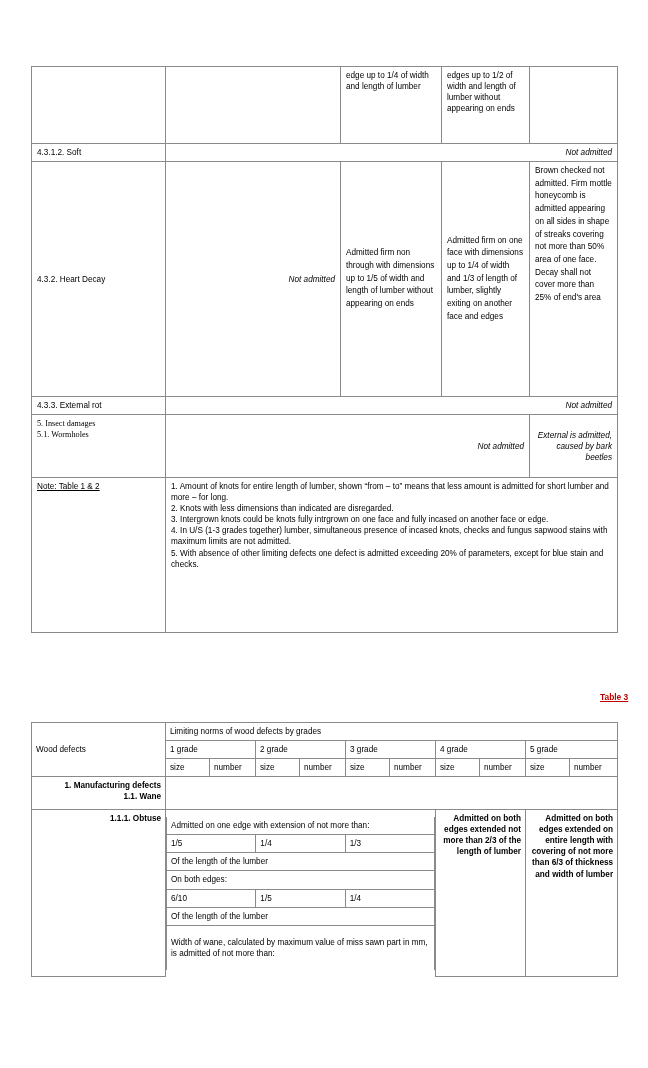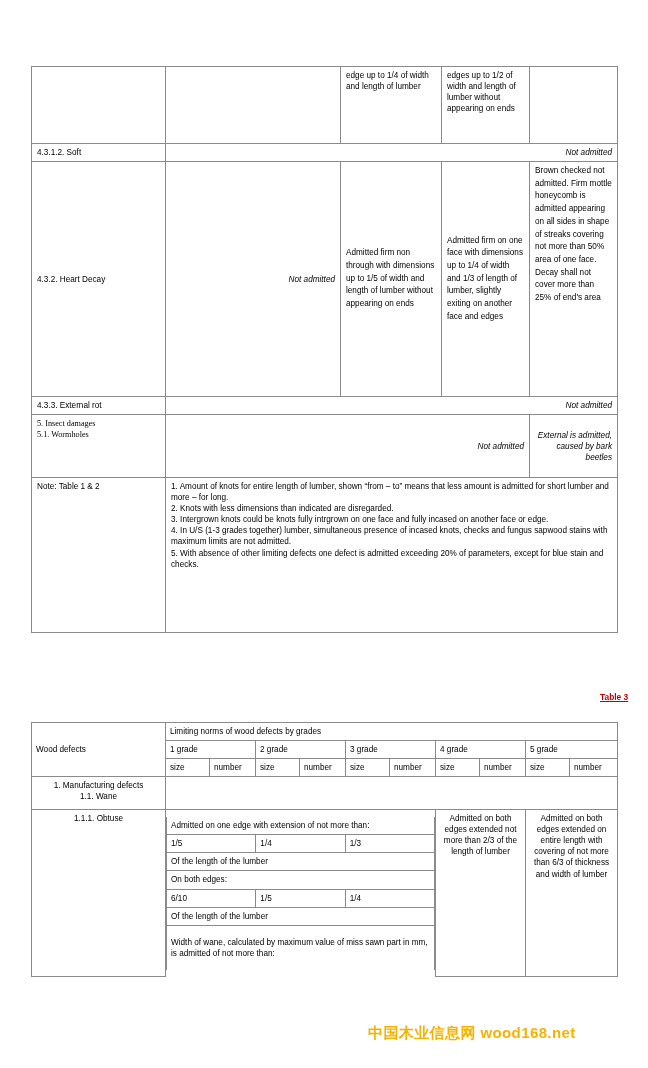--- a/index.html
+++ b/index.html
@@ -64,22 +64,23 @@
     left: 31px;
     top: 722px;
     width: 586px;
   }
   #table-three td {
     text-align: left;
     vertical-align: middle;
     padding: 3px 4px;
   }
   #table-three td.lefttop {
-    text-align: center;
+    text-align: right;
     vertical-align: top;
+    font-weight: bold;
   }
   .inner {
     border-collapse: collapse;
     table-layout: fixed;
     width: 100%;
     font-size: 8.2px;
   }
   .inner td {
     border: 1px solid #8a8a8a;
     text-align: center;
@@ -139,21 +140,21 @@
         <td class="mid">4.3.3. External rot</td>
         <td class="mid center" colspan="4">Not admitted</td>
       </tr>
       <tr>
         <td style="height:56px; white-space:pre-line;font-family:Liberation Serif, serif;">5. Insect damages
 5.1. Wormholes</td>
         <td class="mid center" colspan="3">Not admitted</td>
         <td class="mid center">External is admitted, caused by bark beetles</td>
       </tr>
       <tr>
-        <td style="height:148px;">Note: Table 1 &amp; 2</td>
+        <td style="height:148px;text-decoration:underline;">Note: Table 1 &amp; 2</td>
         <td colspan="4">
           <div>1. Amount of knots for entire length of lumber, shown “from – to” means that less amount is admitted for short lumber and more – for long.</div>
           <div>2. Knots with less dimensions than indicated are disregarded.</div>
           <div>3. Intergrown knots could be knots fully intrgrown on one face and fully incased on another face or edge.</div>
           <div>4. In U/S (1-3 grades together) lumber, simultaneous presence of incased knots, checks and fungus sapwood stains with maximum limits are not admitted.</div>
           <div>5. With absence of other limiting defects one defect is admitted exceeding 20% of parameters, except for blue stain and checks.</div>
         </td>
       </tr>
     </tbody>
   </table>
@@ -242,18 +243,14 @@
               </tr>
             </tbody>
           </table>
         </td>
         <td colspan="2" class="lefttop">Admitted on both edges extended not more than 2/3 of the length of lumber</td>
         <td colspan="2" class="lefttop">Admitted on both edges extended on entire length with covering of not more than 6/3 of thickness and width of lumber</td>
       </tr>
     </tbody>
   </table>
 
-  <div id="watermark">
-    <span class="cn">中国木业信息网</span>
-    <span class="en">wood168.net</span>
-  </div>
 
 </div>
 
 </body></html>

